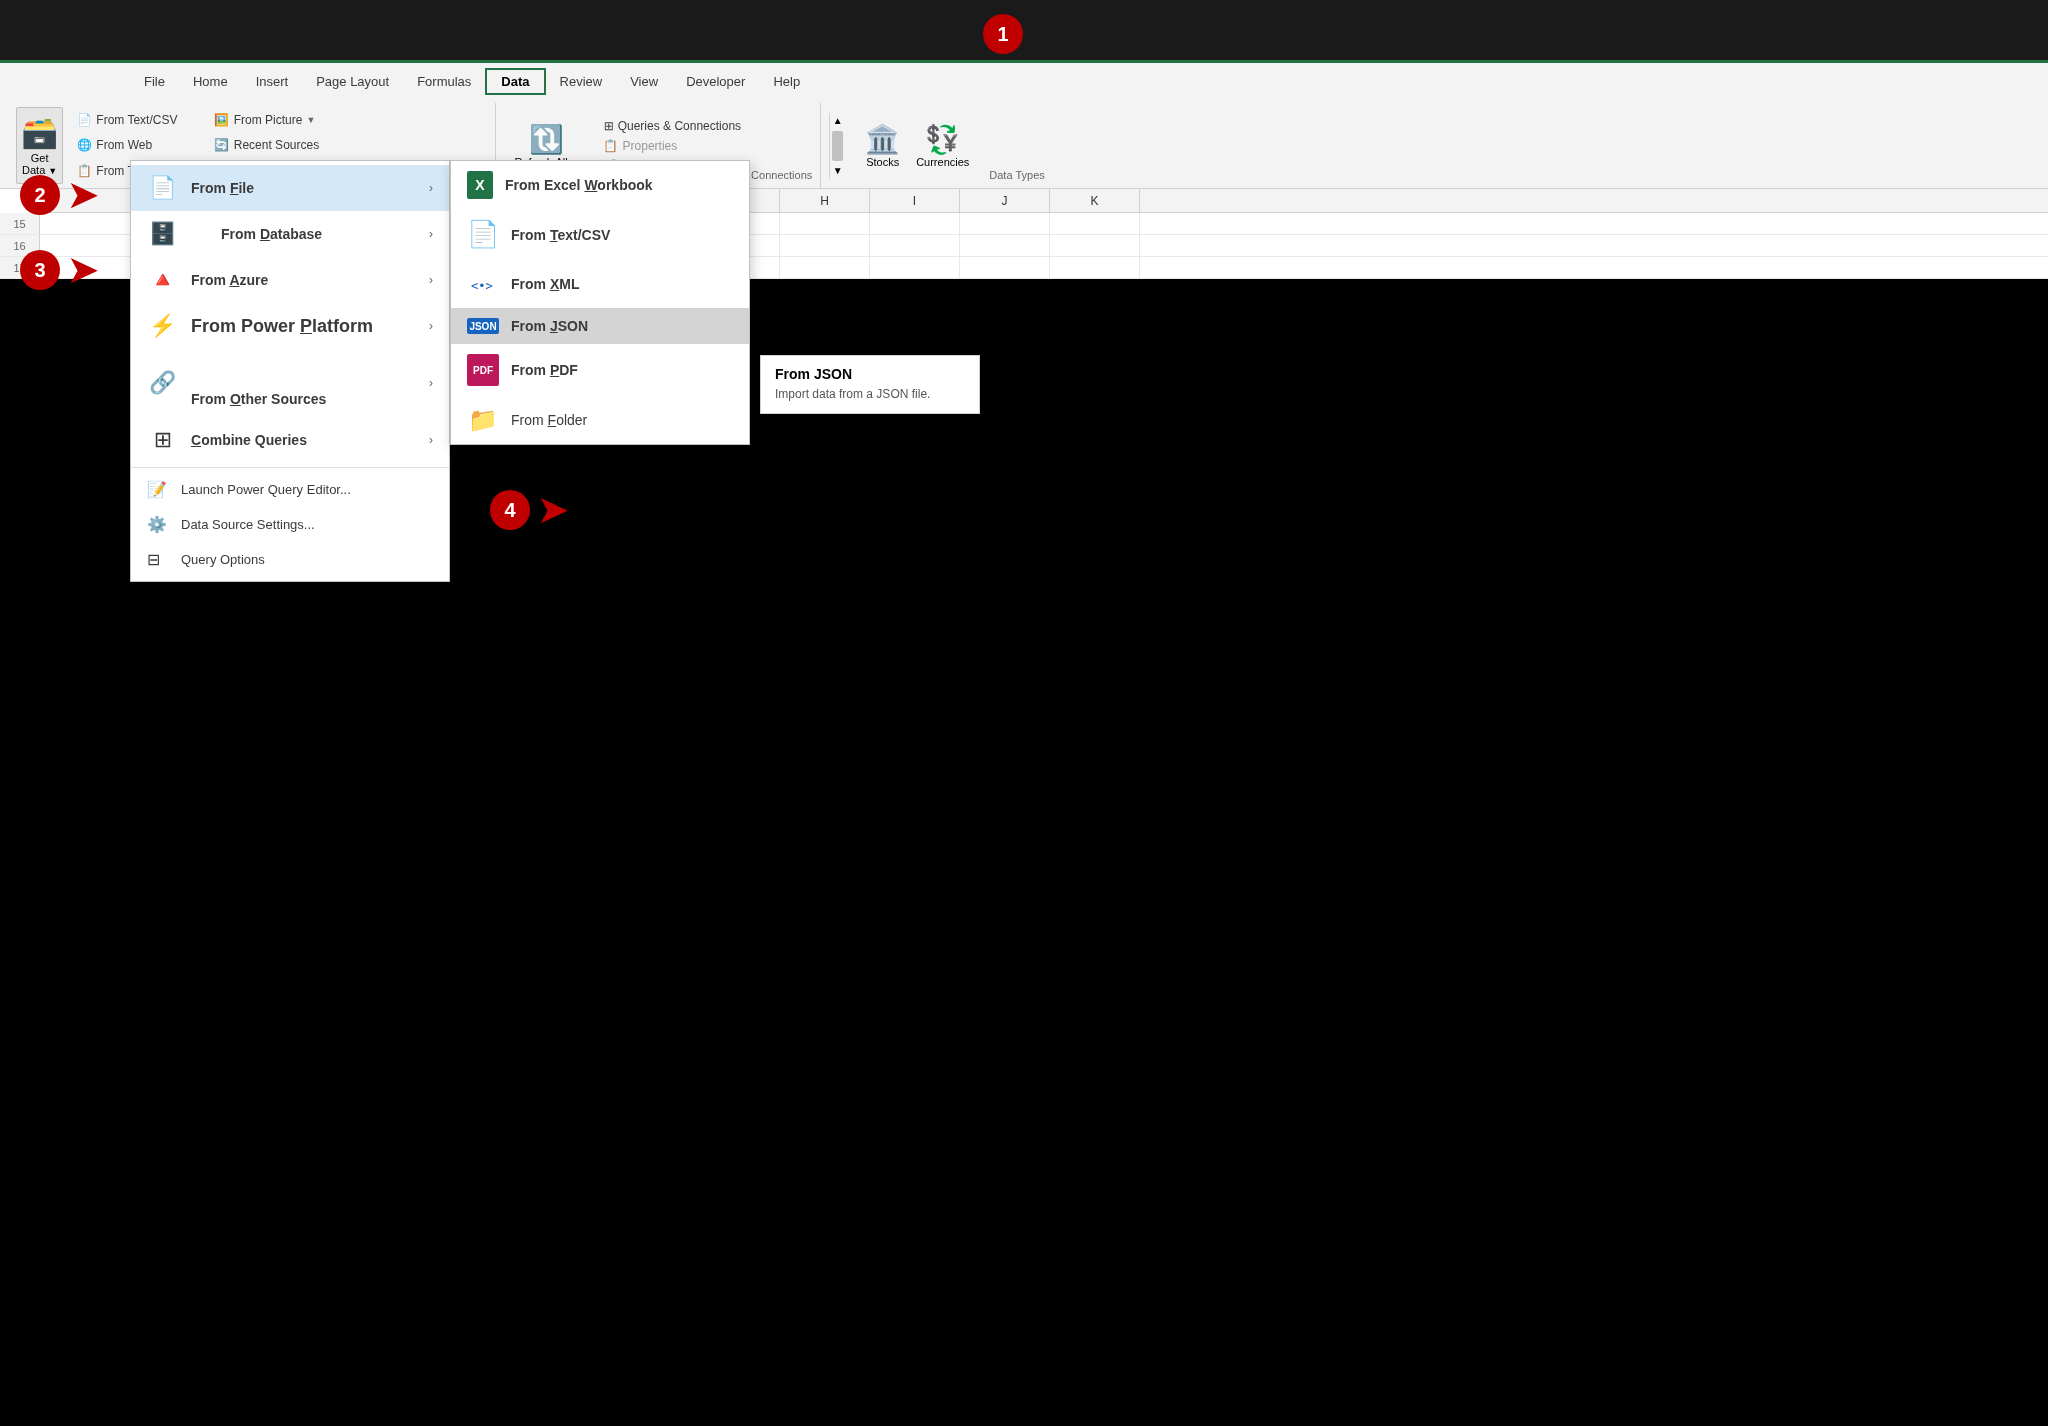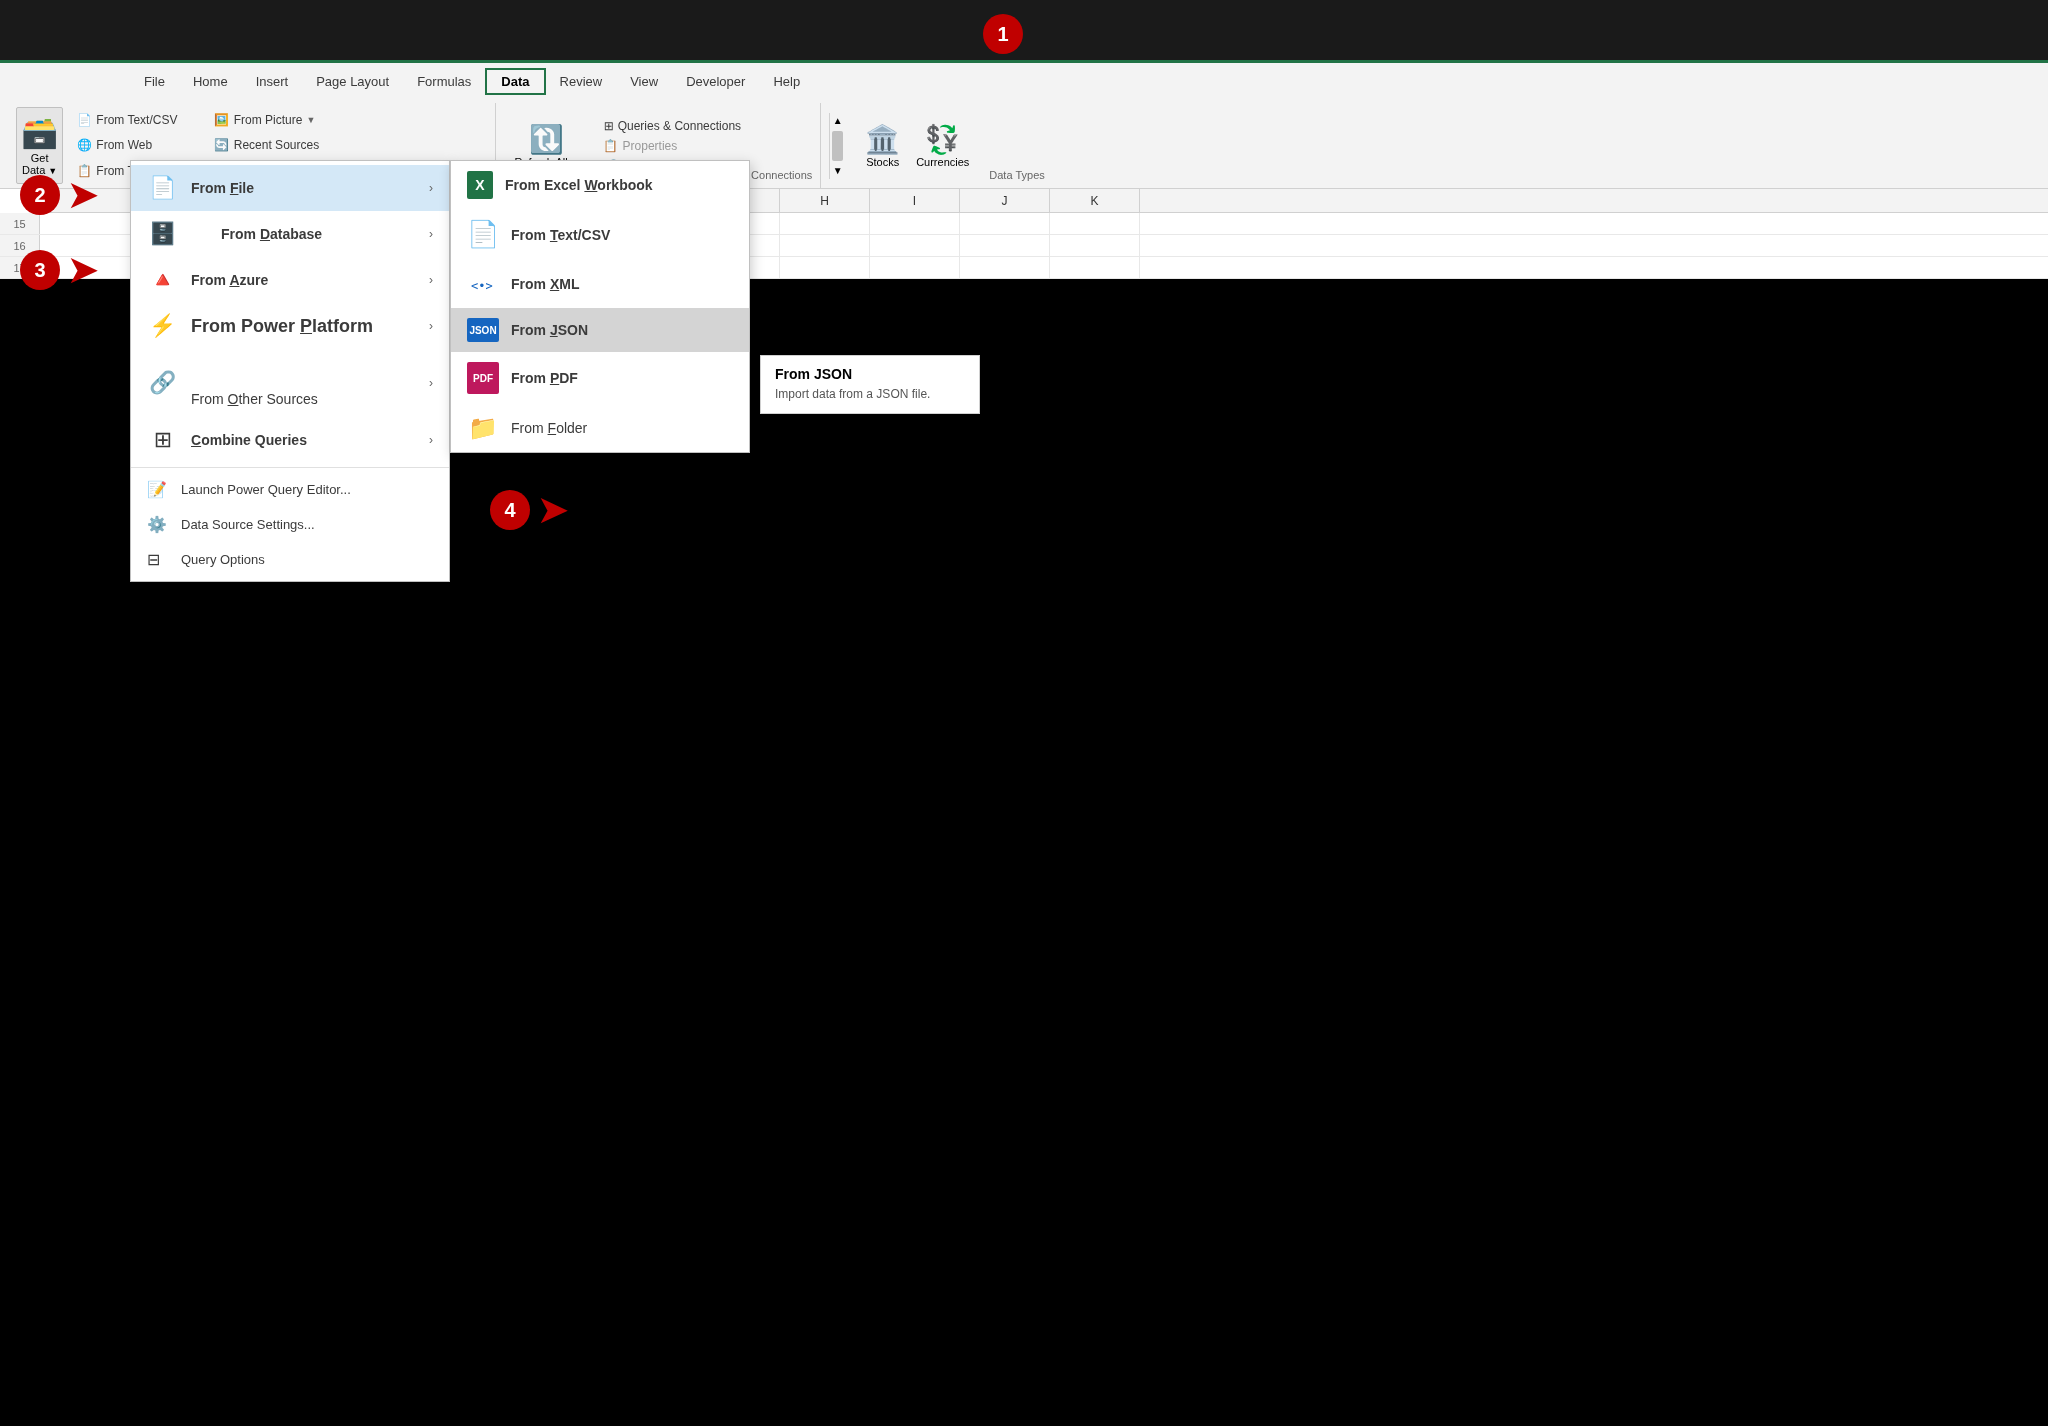--- a/index.html
+++ b/index.html
@@ -256,21 +256,21 @@
       align-items: center;
       justify-content: center;
       font-size: 14px;
       font-weight: bold;
       border-radius: 2px;
       flex-shrink: 0;
     }
 
     .json-icon {
       width: 32px;
-      height: 24px;
+      height: 16px;
       background: #1565c0;
       color: white;
       display: inline-flex;
       align-items: center;
       justify-content: center;
       font-size: 10px;
       font-weight: bold;
       border-radius: 2px;
       flex-shrink: 0;
     }
@@ -561,21 +561,21 @@
       </div>
 
       <div class="dropdown-item">
         <div class="dropdown-item-icon" style="color:#742774;">⚡</div>
         <div style="font-weight:700;font-size:18px;text-align:right;">From Power <span style="text-decoration:underline;">P</span>latform</div>
         <div class="dropdown-item-arrow">›</div>
       </div>
 
       <div class="dropdown-item">
         <div class="dropdown-item-icon teal-icon">🔗</div>
-        <div style="font-weight:400;font-size:14px;margin-top:32px;">From <span style="text-decoration:underline;">O</span>ther Sources</div>
+        <div style="font-weight:700;font-size:14px;margin-top:32px;">From <span style="text-decoration:underline;">O</span>ther Sources</div>
         <div class="dropdown-item-arrow">›</div>
       </div>
 
       <div class="dropdown-item">
         <div class="dropdown-item-icon">⊞</div>
         <div style="font-weight:700;font-size:14px;"><span style="text-decoration:underline;">C</span>ombine Queries</div>
         <div class="dropdown-item-arrow">›</div>
       </div>
 
       <div class="dropdown-divider"></div>

